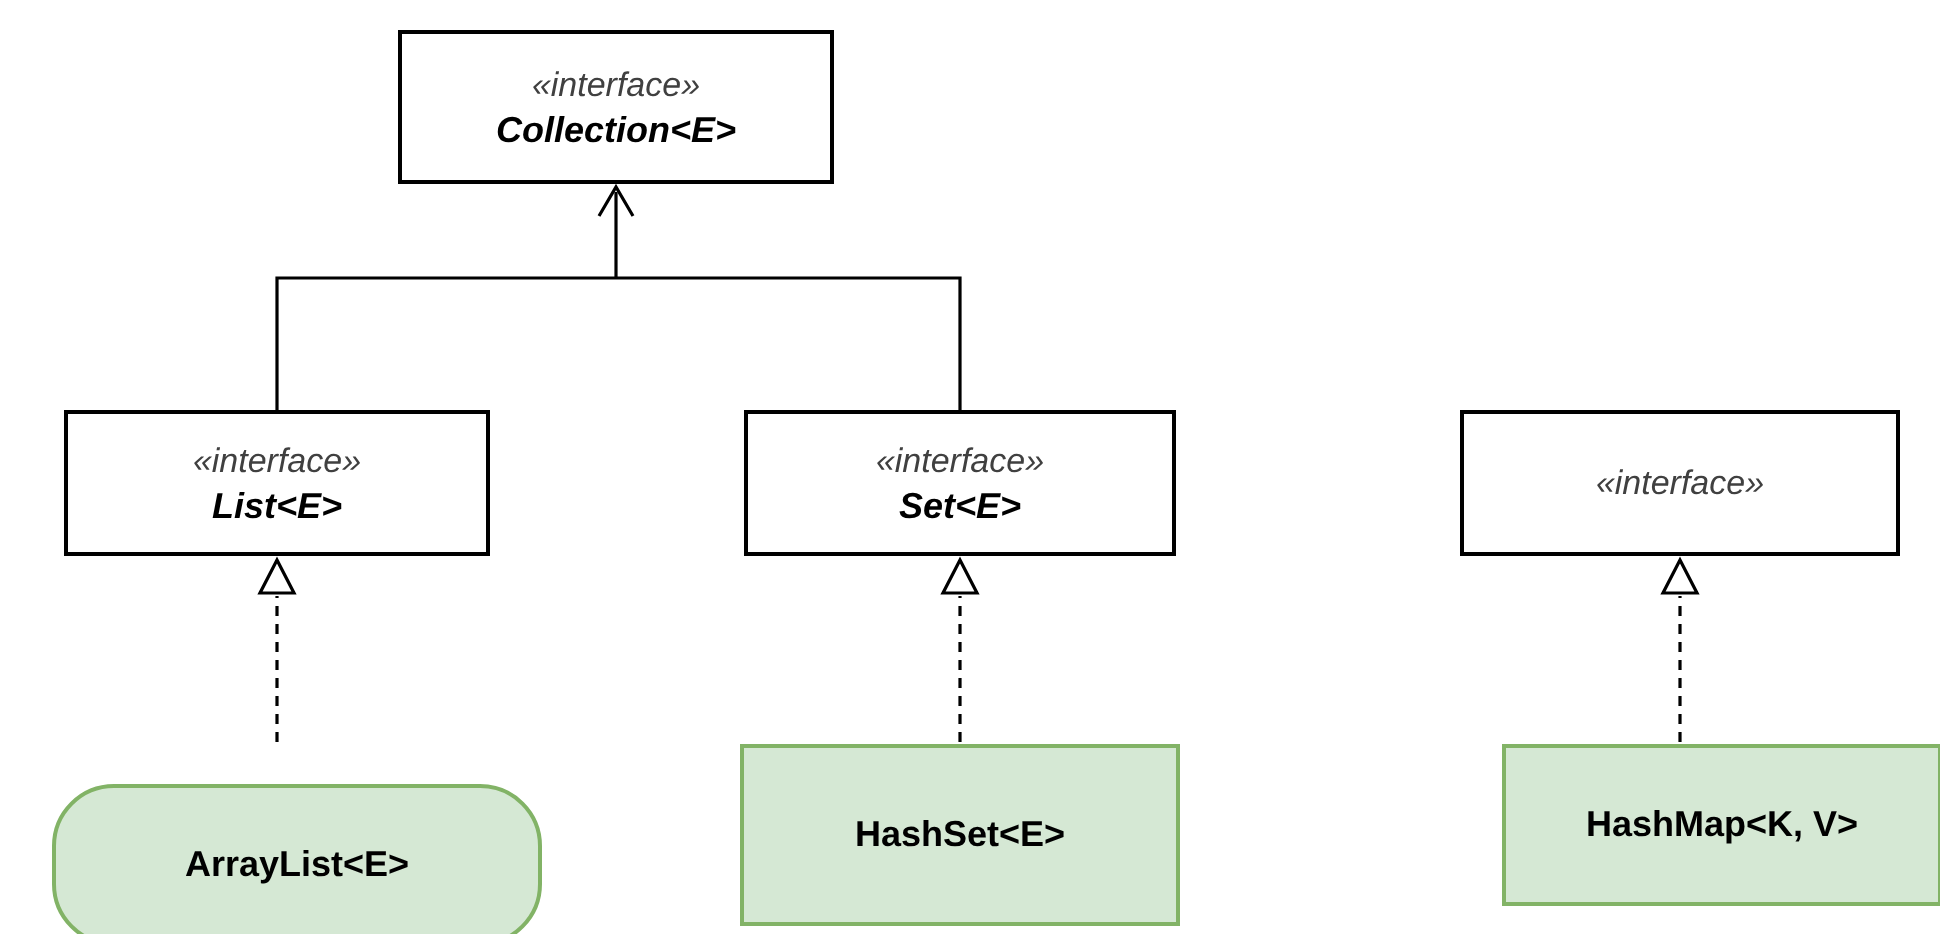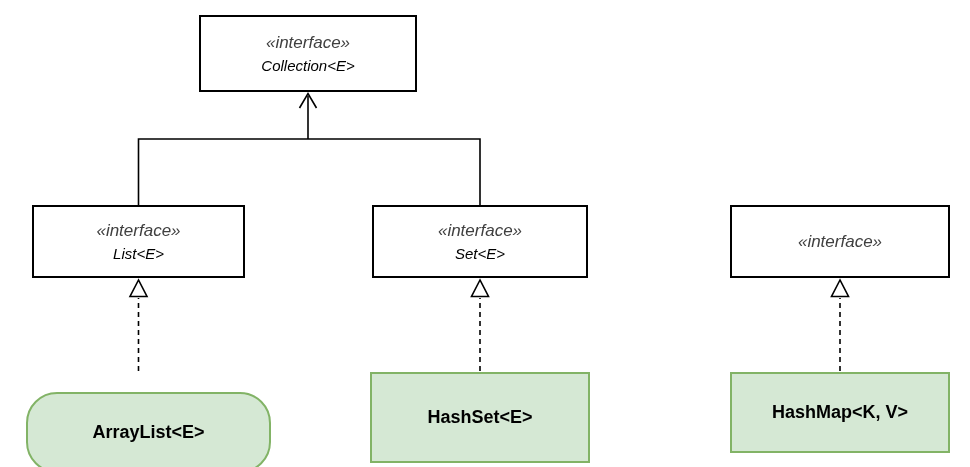--- a/index.html
+++ b/index.html
@@ -46,37 +46,37 @@
     background: var(--class-fill);
     border: 2px solid var(--class-border);
   }
   .stereo {
     font-style: italic;
     font-size: 17px;
     color: var(--stereotype-text);
   }
   .iface-name {
     font-style: italic;
-    font-weight: normal;
-    font-size: 15px;
+    font-weight: bold;
+    font-size: 18px;
     color: var(--name-text);
   }
   .class-name {
     font-weight: bold;
     font-size: 18px;
     color: var(--name-text);
   }
   
   .n-collection { left: 199px; top: 15px;  width: 218px; height: 77px; }
   .n-list       { left: 32px;  top: 205px; width: 213px; height: 73px; }
   .n-set        { left: 372px; top: 205px; width: 216px; height: 73px; }
   .n-map        { left: 730px; top: 205px; width: 220px; height: 73px; }
   .n-arraylist  { left: 26px;  top: 392px; width: 245px; height: 81px; border-radius: 31px; }
   .n-hashset    { left: 370px; top: 372px; width: 220px; height: 91px; }
-  .n-hashmap    { left: 730px; top: 372px; width: 220px; height: 81px; }
+  .n-hashmap    { left: 751px; top: 372px; width: 220px; height: 81px; }
 </style>
 </head>
 <body>
 
 <div class="canvas">
 
   <svg class="edges" viewBox="0 0 970 467">
 
     <g stroke="#000000" stroke-width="1.6" fill="none">
       <path d="M138.5 205 L138.5 139 L480 139 L480 205"></path>

